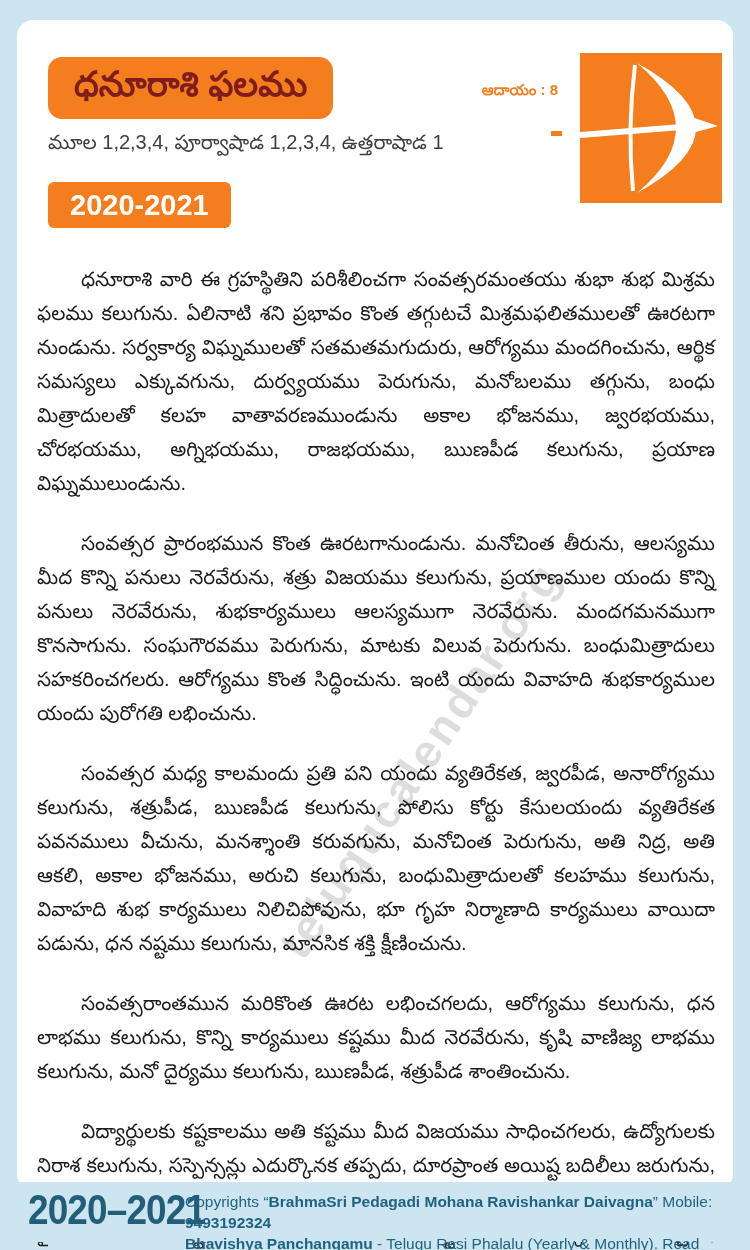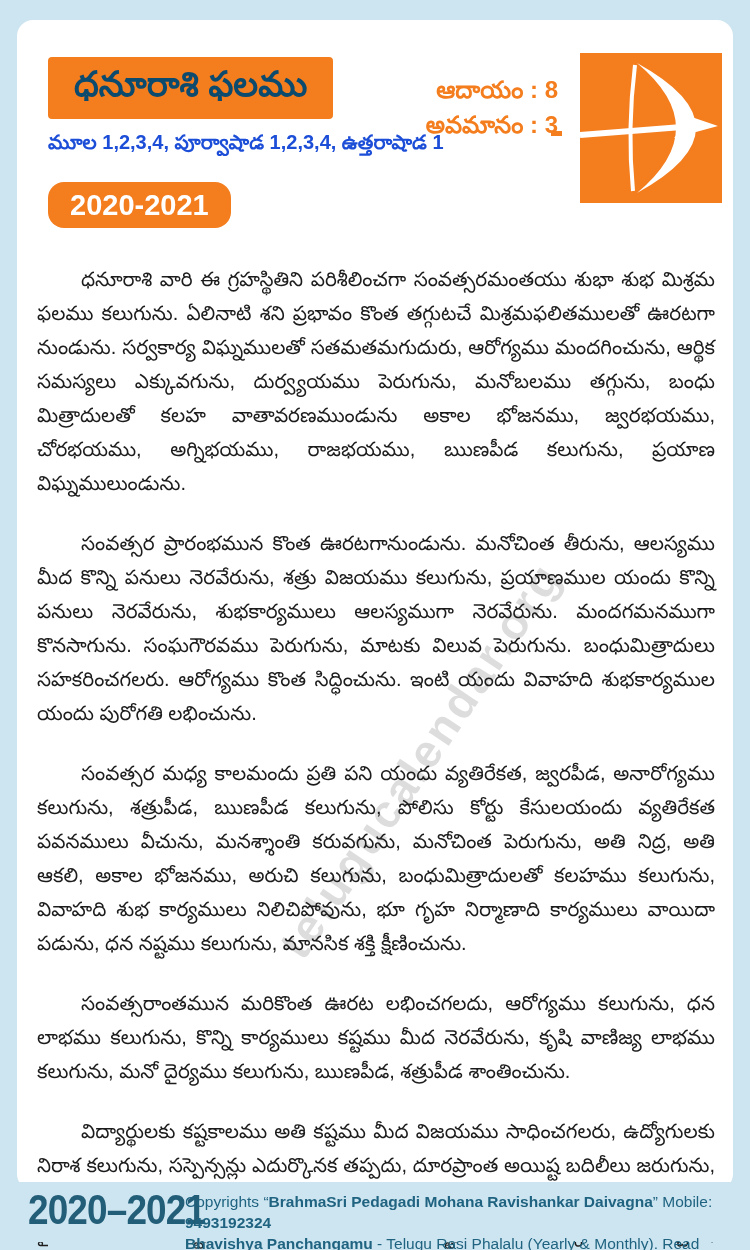--- a/index.html
+++ b/index.html
@@ -10,37 +10,37 @@
     font-family:"Liberation Sans","DejaVu Sans",sans-serif;
     overflow:hidden;
   }
   .card {
     position:absolute; left:17px; top:20px; width:716px; height:1170px;
     background:#ffffff; border-radius:16px;
   }
   
   .title-box {
     position:absolute; left:48px; top:57px; height:62px;
-    background:#f47d1e; border-radius:4px;
+    background:#f47d1e; border-radius:14px;
     display:flex; align-items:center; padding:0 26px;
-    color:#0c4a6e; font-size:35px; font-weight:bold;
+    color:#7f1d1d; font-size:35px; font-weight:bold;
   }
   .subtitle {
     position:absolute; left:48px; top:131px;
-    font-size:20px; font-weight:bold; color:#1d4ed8;text-align:center;
+    font-size:20px; font-weight:normal; color:#404040;text-align:center;
   }
   .year-badge {
     position:absolute; left:48px; top:182px; height:46px;
-    background:#f47d1e; border-radius:16px;
+    background:#f47d1e; border-radius:6px;
     display:flex; align-items:center; padding:0 22px;
     color:#ffffff; font-size:29px; font-weight:bold;
   }
   .stats {
     position:absolute; top:72px; right:192px; text-align:right;
-    color:#f47d1e; font-size:24px; font-weight:bold; line-height:35px;
+    color:#f47d1e; font-size:15px; font-weight:bold; line-height:35px;
     white-space:nowrap;
   }
   .zodiac-box {
     position:absolute; left:580px; top:53px; width:142px; height:150px;
   }
   .arrow-tail {
     position:absolute; left:551px; top:131px; width:11px; height:5px;
     background:#f47d1e;
   }
   
@@ -83,21 +83,20 @@
 <div class="title-box">
   <span>ధనూరాశి ఫలము</span>
 </div>
 <div class="subtitle">మూల 1,2,3,4, పూర్వాషాడ 1,2,3,4, ఉత్తరాషాడ 1</div>
 <div class="year-badge">
   <span>2020-2021</span>
 </div>
 
 <div class="stats">
   <div>ఆదాయం : 8</div>
-  <div>అవమానం : 3</div>
 </div>
 
 <div class="arrow-tail"></div>
 <div class="zodiac-box">
   <svg width="142" height="150" viewBox="0 0 142 150" xmlns="http://www.w3.org/2000/svg" aria-hidden="true">
     <rect x="0" y="0" width="142" height="150" fill="#f47d1e"></rect>
 
     <path d="M 57 10 Q 175 75 57 140 Q 135 75 57 10 Z" fill="#ffffff"></path>
 
     <path d="M 55 12 Q 47 76 53 138" stroke="#ffffff" stroke-width="4" fill="none"></path>

